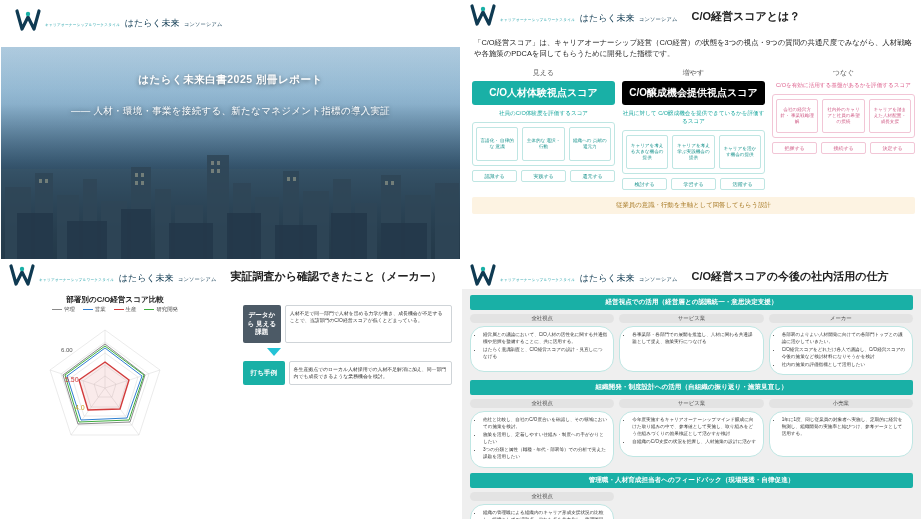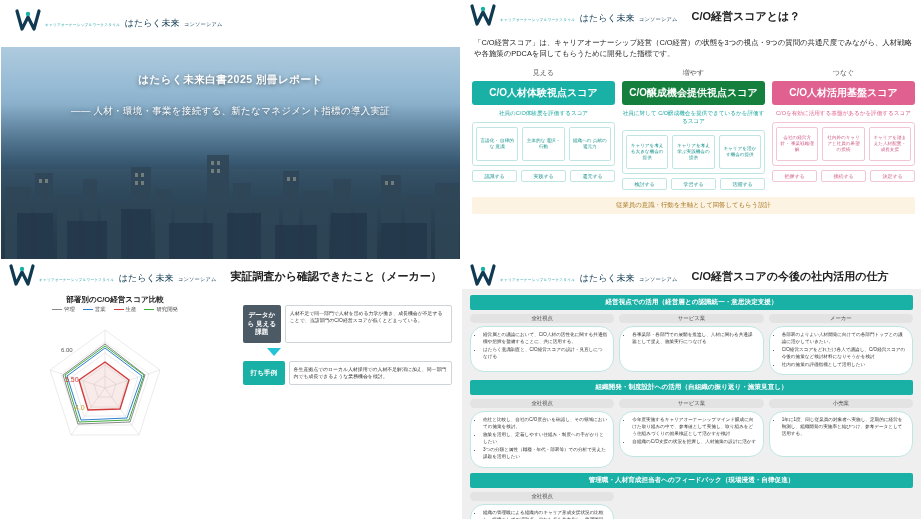--- a/index.html
+++ b/index.html
@@ -170,21 +170,21 @@
   .pill {
     border-radius: 3px;
     color: #fff;
     text-align: center;
     font-size: 10px;
     font-weight: bold;
     padding: 5px 0;
     margin-bottom: 4px;
   }
   .pill.c1 { background: #19b0a6; }
-  .pill.c2 { background: #15803d; }
+  .pill.c2 { background: #000000; }
   .pill.c3 { background: #e0608f; }
   .pilldesc {
     font-size: 5.6px;
     line-height: 1.45;
     text-align: center;
     color: #19a79e;
     margin-bottom: 5px;
   }
   .pilldesc.p3 { color: #dd5f8c; }
   .cardbox {
@@ -517,21 +517,20 @@
           </div>
           <div class="vlabels n3">
             <div class="vlab">検討する</div>
             <div class="vlab">学習する</div>
             <div class="vlab">活躍する</div>
           </div>
         </div>
 
         <div>
           <div class="colhead">つなぐ</div>
-          <div class="pill c3">C/O人材活用基盤スコア</div>
           <div class="pilldesc p3">C/Oを有効に活用する基盤があるかを評価するスコア</div>
           <div class="cardbox pinkbox">
             <div class="minirow n3">
               <div class="mini pink">会社の経営方針・
 事業戦略理解</div>
               <div class="mini pink">社内外のキャリアと社員の希望の接続</div>
               <div class="mini pink">キャリアを踏まえた人材配置・
 成長支援</div>
             </div>
           </div>

